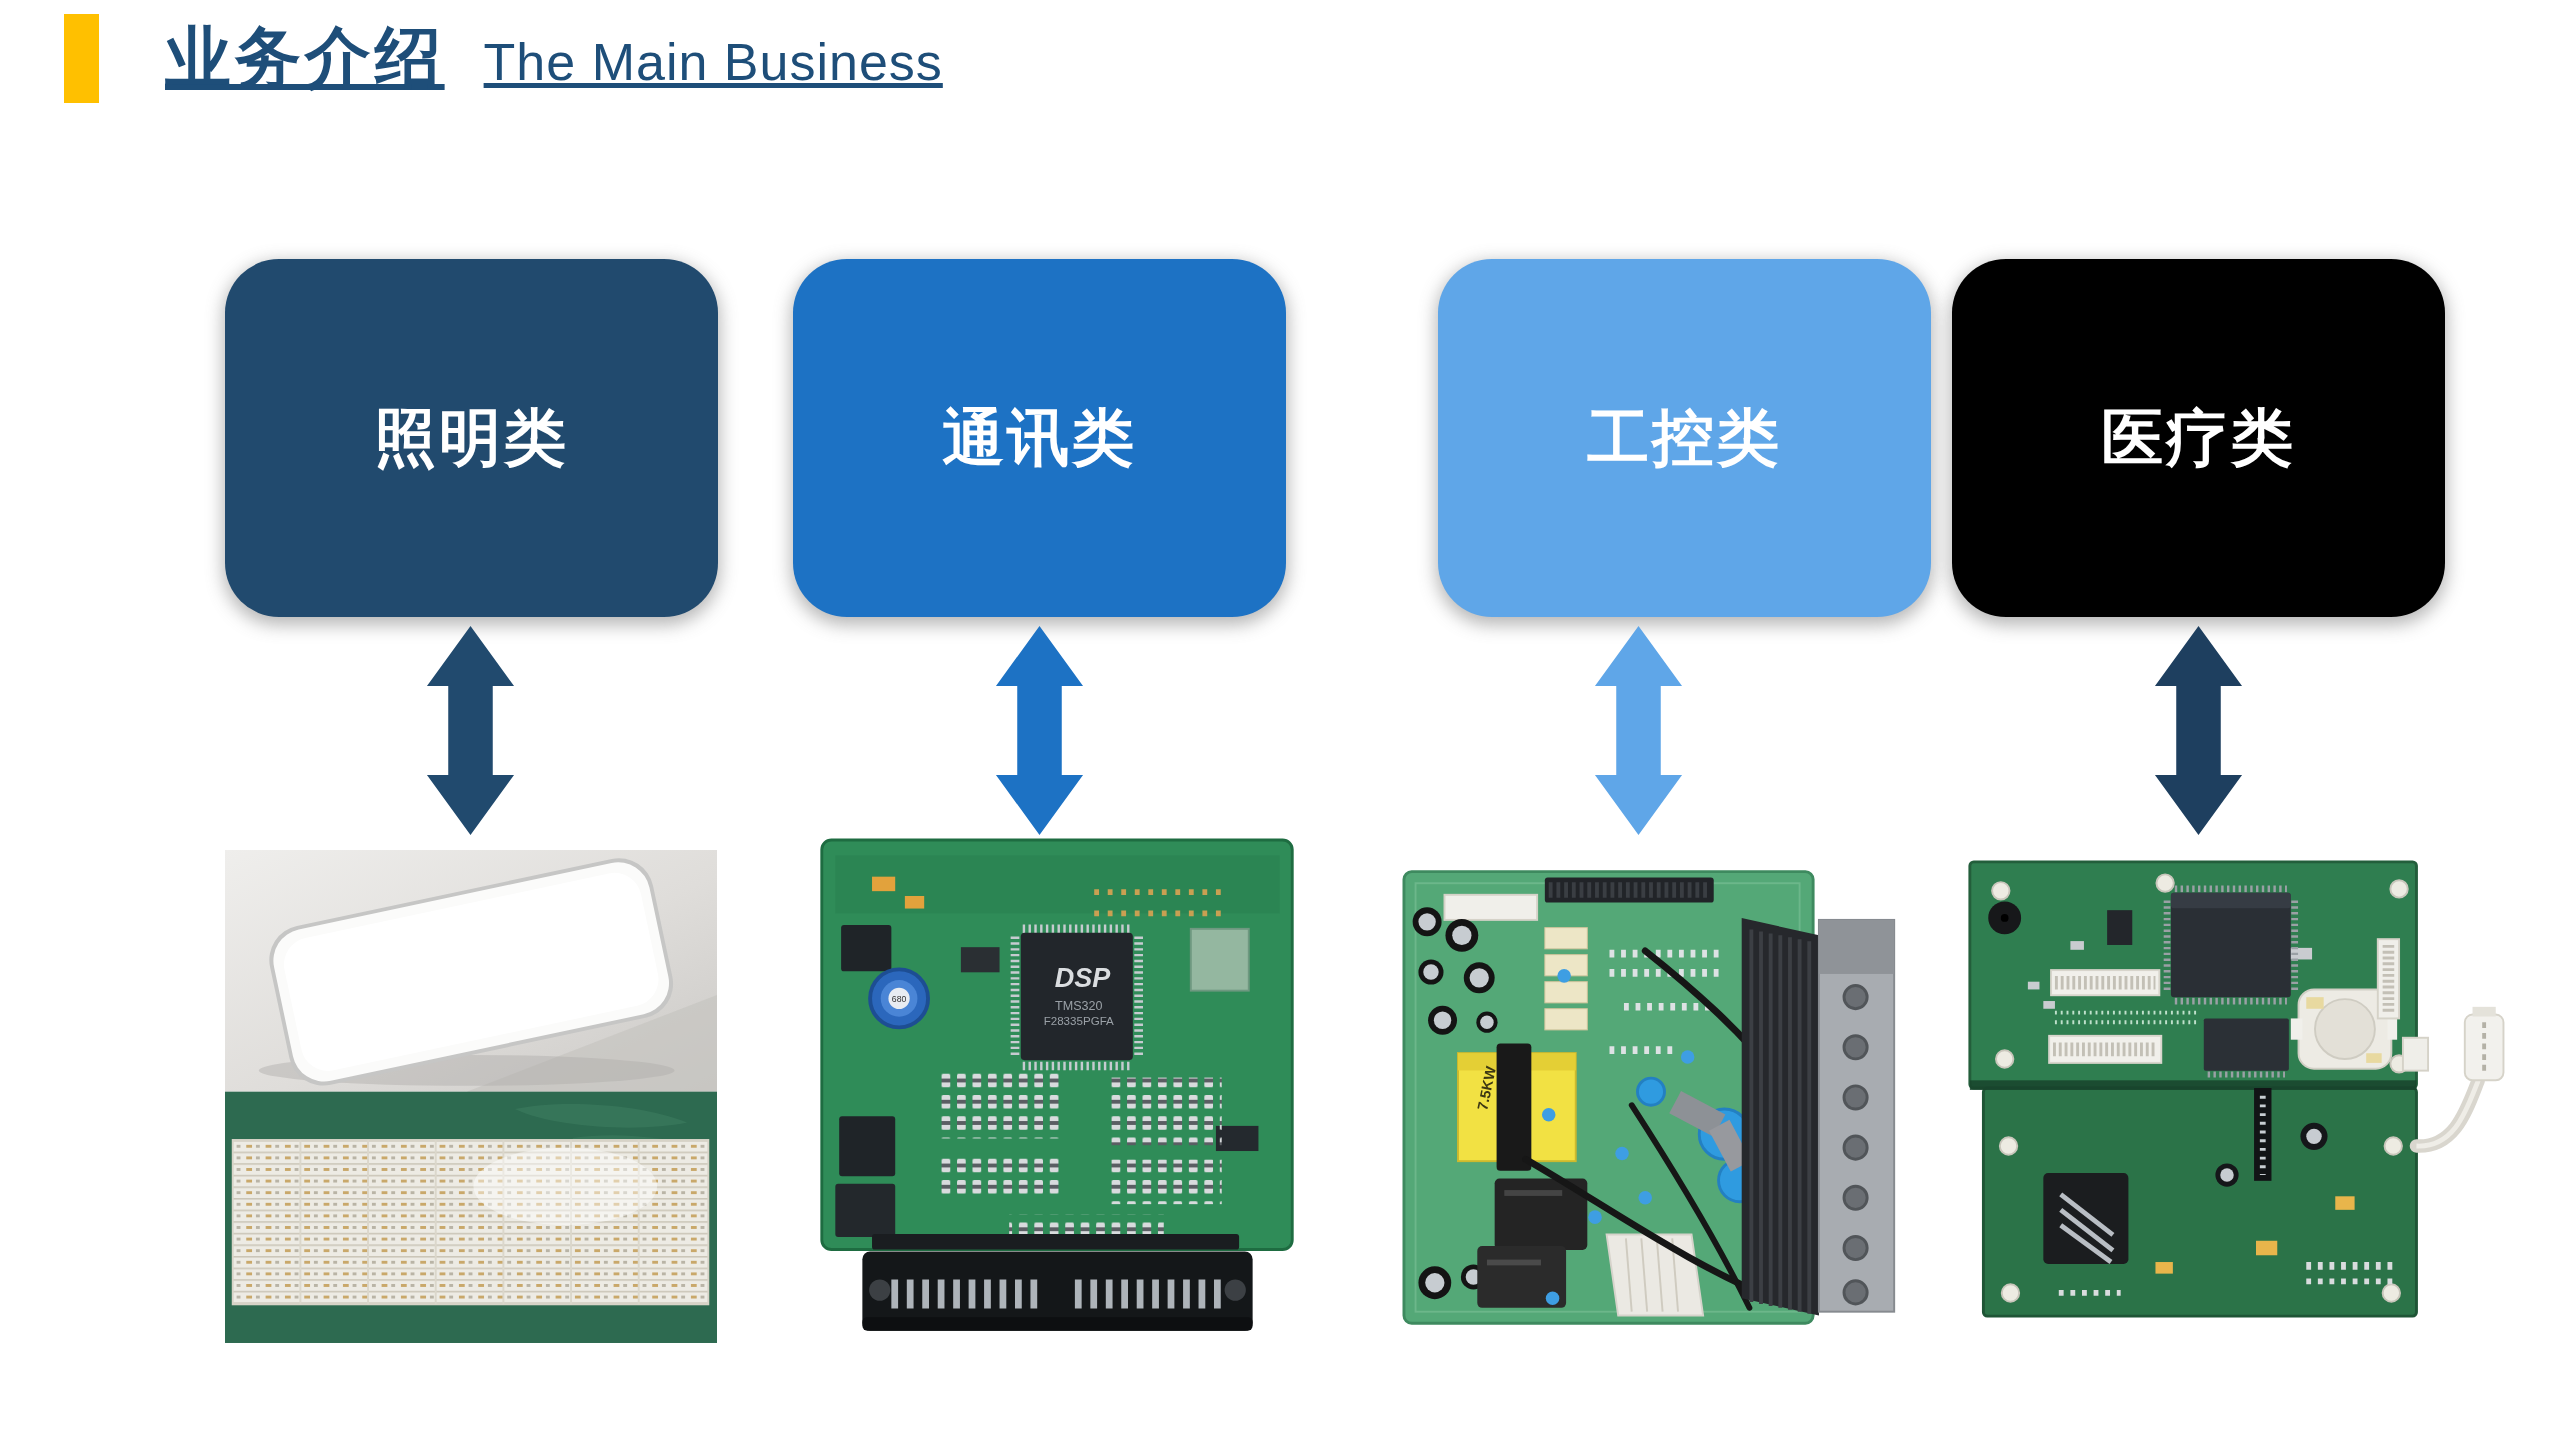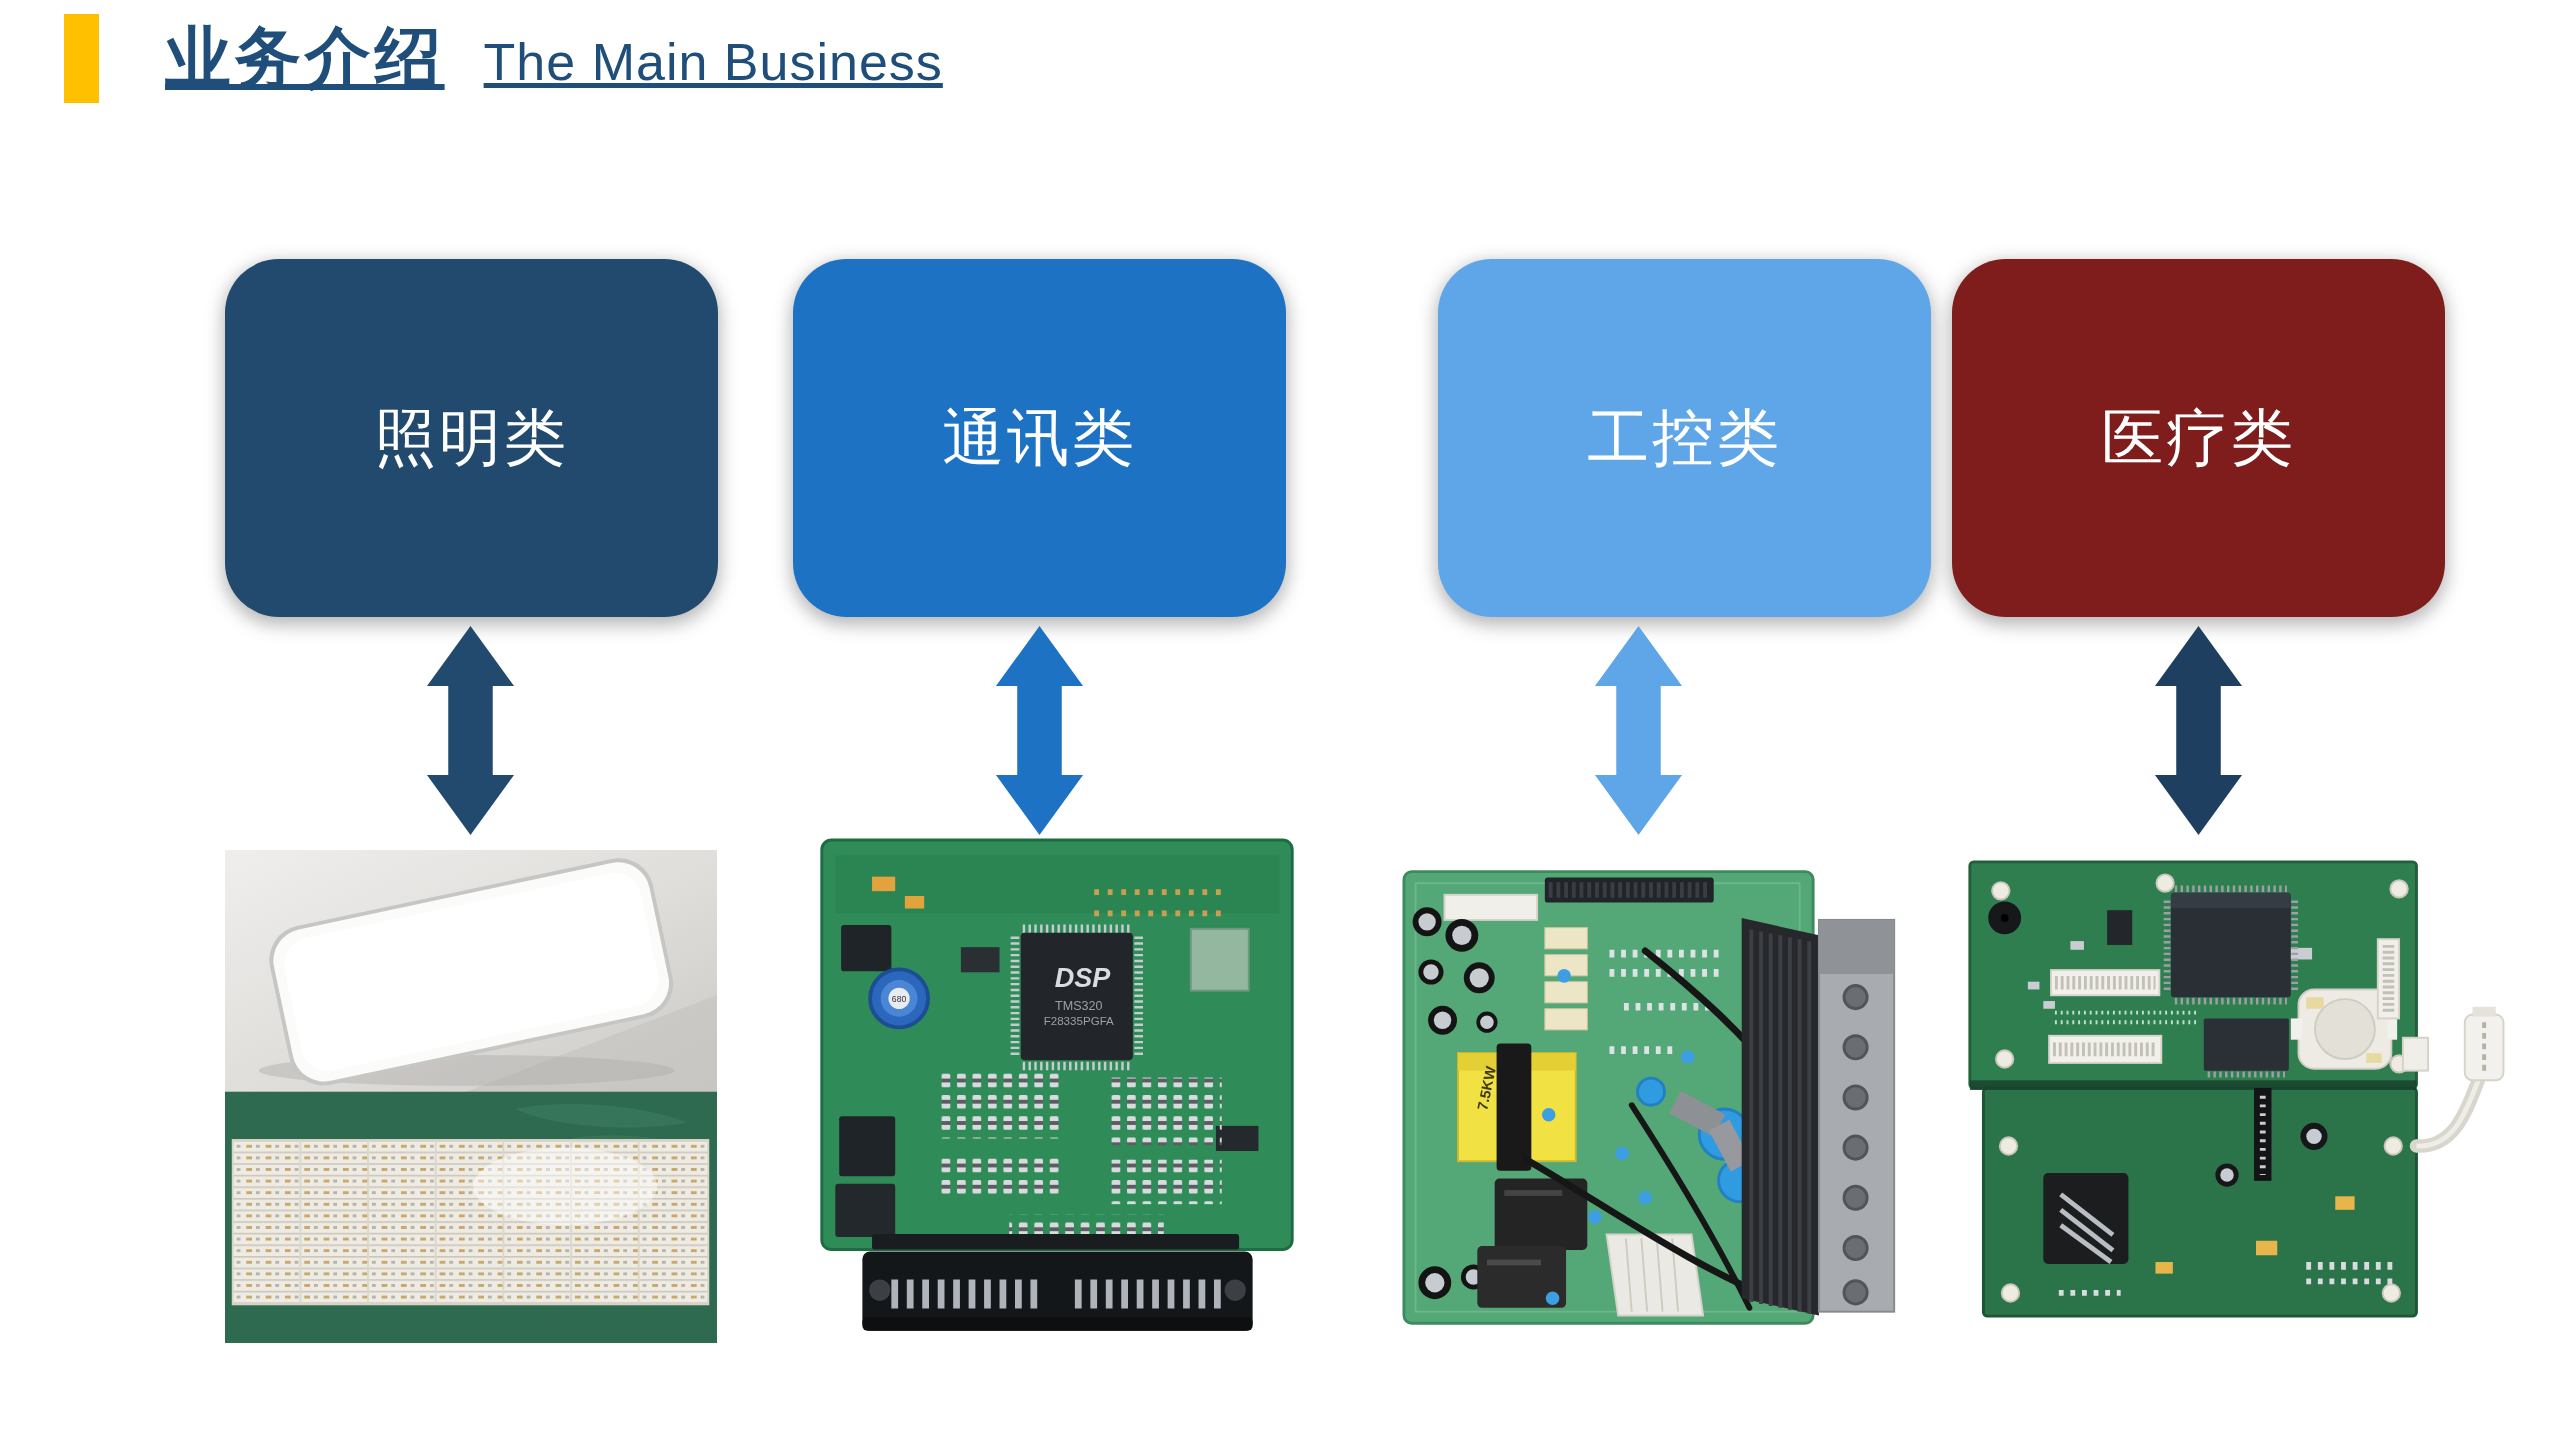--- a/index.html
+++ b/index.html
@@ -10,21 +10,21 @@
   .hdr{position:absolute;left:64px;top:9.7px;height:97px;display:flex;align-items:center;}
   .accent{width:35px;height:89px;background:#FFC000;}
   .titles{display:flex;align-items:baseline;margin:0;text-decoration:underline;}
   .t-zh{margin-left:66px;font-size:66px;font-weight:bold;letter-spacing:3.9px;}
   .t-en{margin-left:39px;font-size:52px;font-weight:normal;letter-spacing:1px;}
 
   
   .box{position:absolute;top:259px;width:493px;height:358px;border-radius:54px;
        display:flex;align-items:center;justify-content:center;
        box-shadow:0 5.8px 17.4px 1.9px rgba(95,95,95,.45);}
-  .box .lbl{color:#ffffff;font-size:62px;font-weight:normal;letter-spacing:2.9px;}
+  .box .lbl{color:#ffffff;font-size:62px;font-weight:bold;letter-spacing:2.9px;}
   .b1{left:225px}.b2{left:793px}.b3{left:1438px}.b4{left:1952px}
 
   
   .arrow{position:absolute;top:626px;width:93px;height:209px;}
   .a1{left:424px}.a2{left:993px}.a3{left:1592px}.a4{left:2152px}
 
   
   .photo{position:absolute;margin:0;padding:0;}
   .photo svg{display:block;width:100%;height:100%;}
   .p1{left:225px;top:850px;width:492px;height:493px}
@@ -47,21 +47,21 @@
 
   <div class="box b1" style="background: rgb(33, 74, 110);">
     <span class="lbl">照明类</span>
   </div>
   <div class="box b2" style="background: rgb(29, 114, 196);">
     <span class="lbl">通讯类</span>
   </div>
   <div class="box b3" style="background: rgb(95, 166, 232);">
     <span class="lbl">工控类</span>
   </div>
-  <div class="box b4" style="background: #7f1d1d; align-items: center;">
+  <div class="box b4" style="background: #000000; align-items: center;">
     <span class="lbl">医疗类</span>
   </div>
 
   <svg class="arrow a1" viewBox="0 0 96 216">
     <polygon points="48,0 93,62 71,62 71,154 93,154 48,216 3,154 25,154 25,62 3,62" fill="#214A6E"></polygon>
   </svg>
   <svg class="arrow a2" viewBox="0 0 96 216">
     <polygon points="48,0 93,62 71,62 71,154 93,154 48,216 3,154 25,154 25,62 3,62" fill="#1D72C4"></polygon>
   </svg>
   <svg class="arrow a3" viewBox="0 0 96 216">

